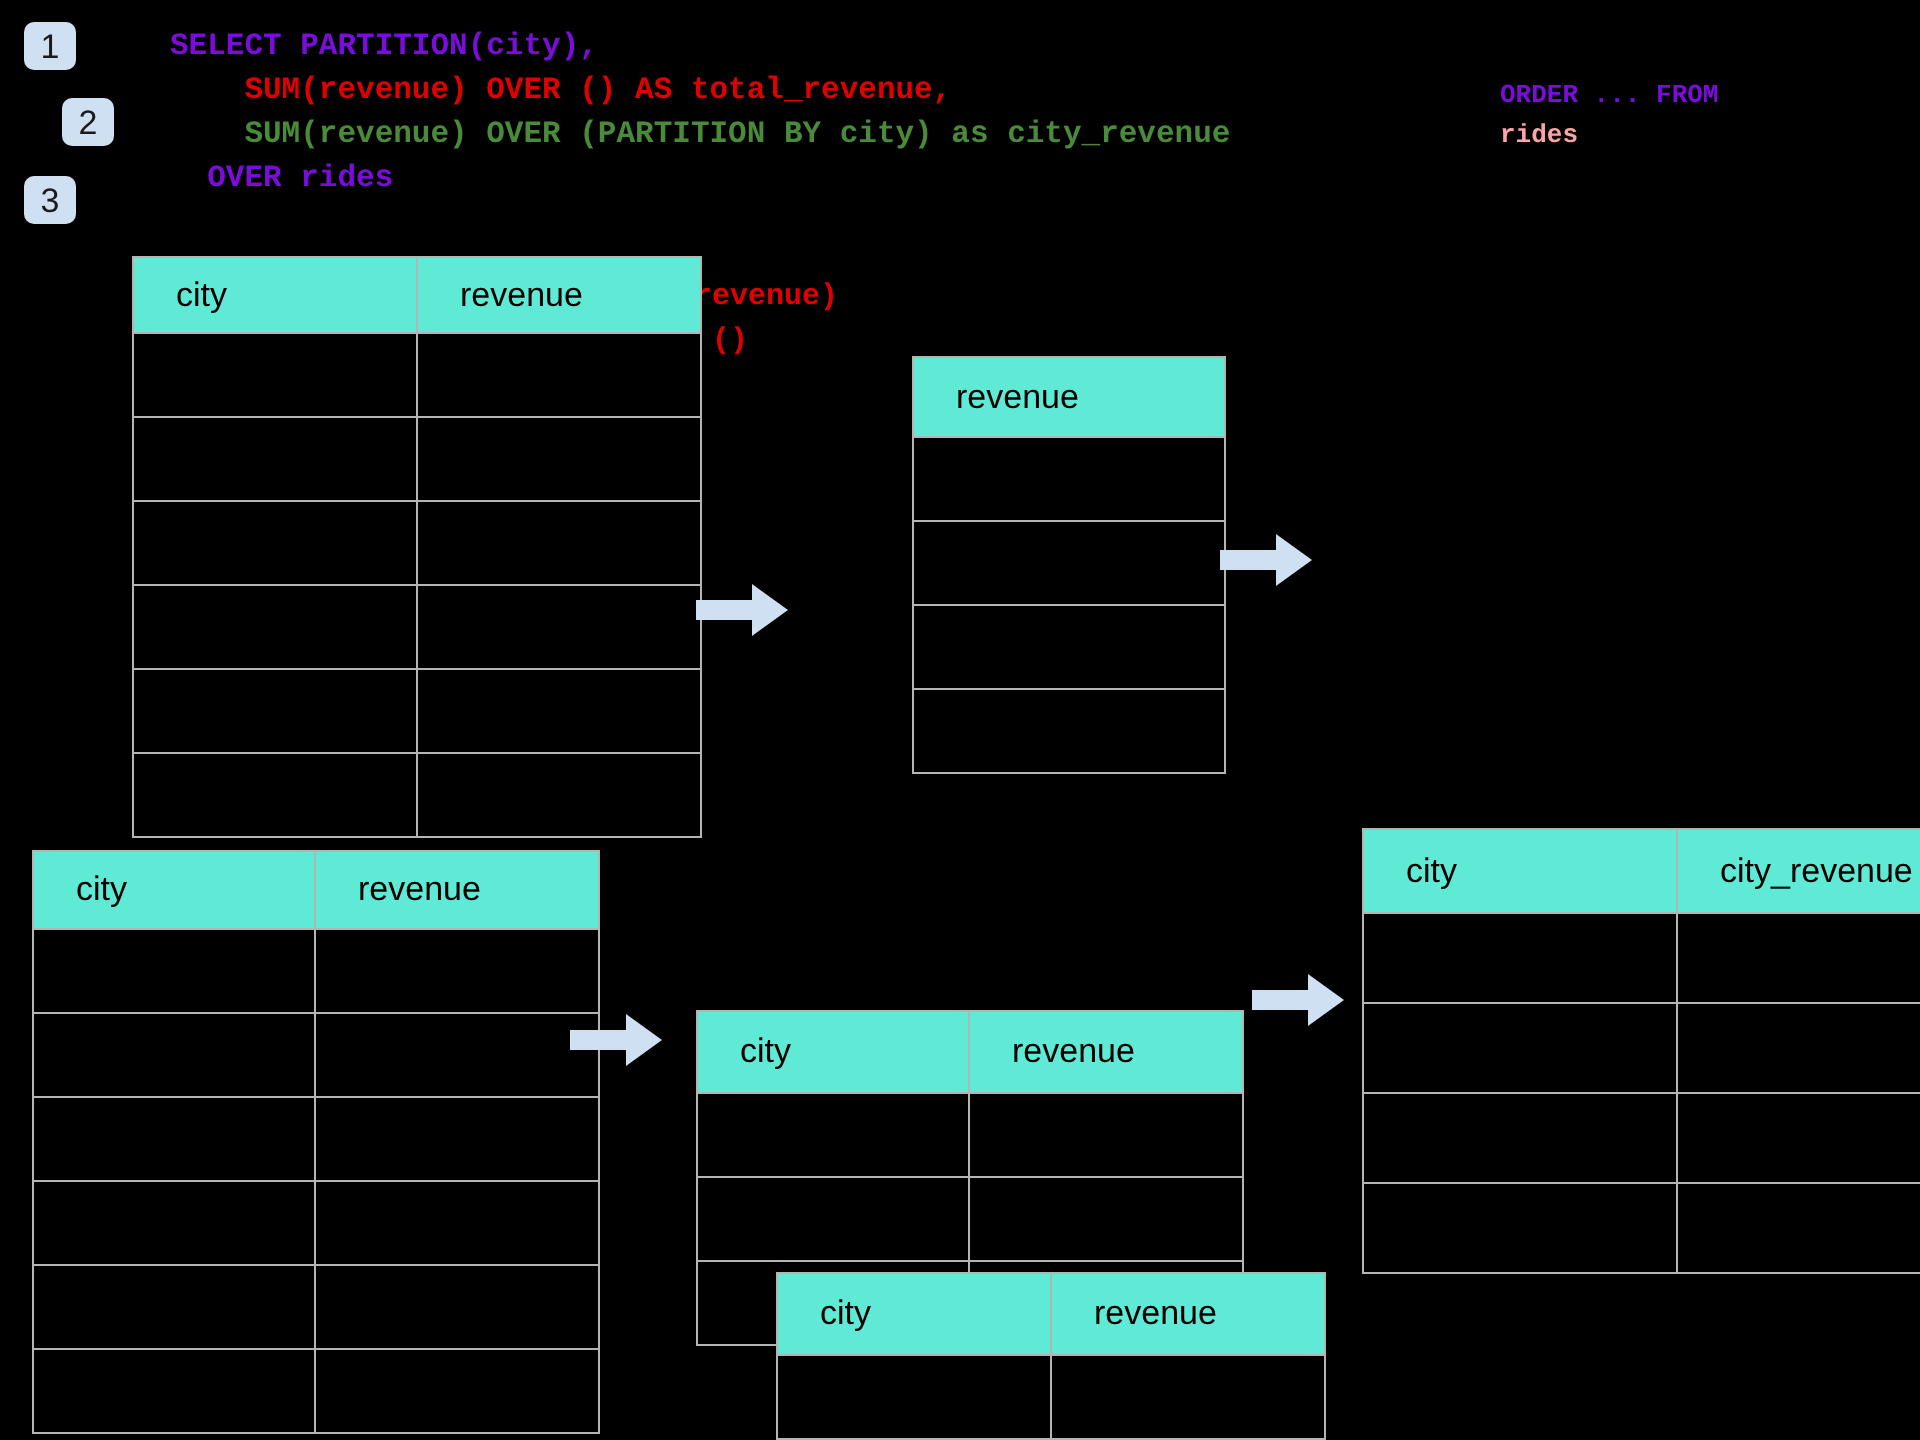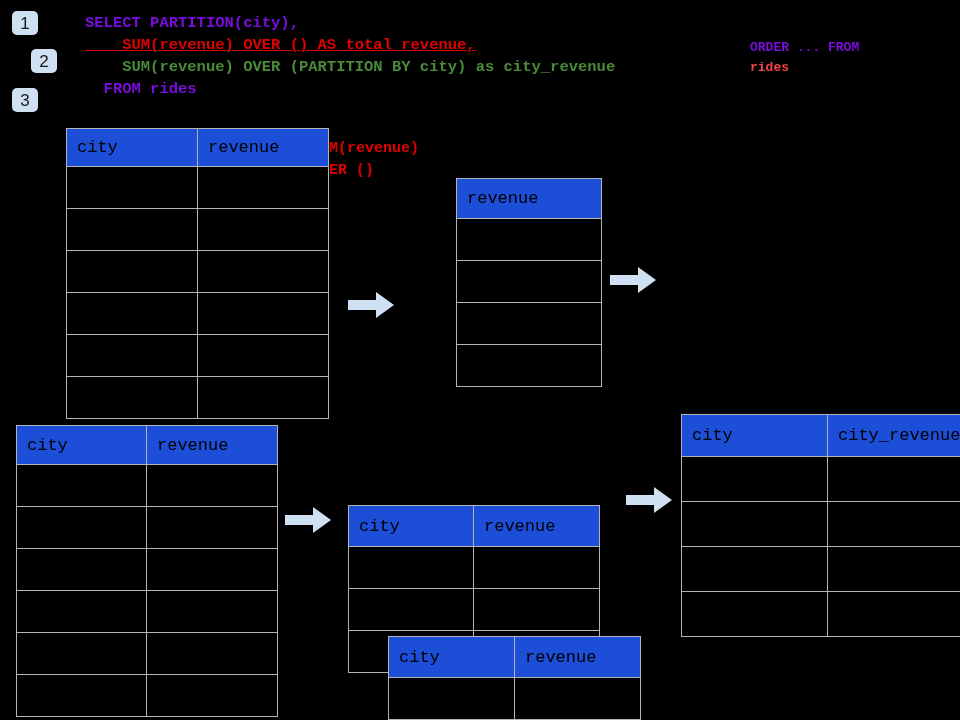--- a/index.html
+++ b/index.html
@@ -58,27 +58,27 @@
     table-layout: fixed;
     background: #000000;
   }
   .tbl td {
     border: 1px solid #b4b4b4;
     padding: 0;
     background: #000000;
   }
   .tbl th {
     border: 1px solid #b4b4b4;
-    background: #1d4ed8;
+    background: #5eead4;
     color: #000000;
-    font-family: Liberation Mono, monospace;
+    font-family: Liberation Sans, sans-serif;
     font-weight: normal;
     font-size: 17px;
     text-align: left;
-    padding: 0 0 0 10px;
+    padding: 0 0 0 21px;
   }
 
   
   .arrow {
     position: absolute;
   }
 </style>
 </head>
 <body>
 
@@ -88,26 +88,26 @@
     <span>1</span>
   </div>
   <div class="badge" style="left:31px; top:49px;">
     <span>2</span>
   </div>
   <div class="badge" style="left:12px; top:88px;">
     <span>3</span>
   </div>
 
   <div class="code" style="left:85px; top:13px; color:#7a0ddb;">SELECT PARTITION(city),</div>
-  <div class="code" style="left:85px; top:35px; color:#e00000;text-decoration:underline;">    SUM(revenue) OVER () AS total_revenue,</div>
+  <div class="code" style="left:85px; top:35px; color:#e00000;">    SUM(revenue) OVER () AS total_revenue,</div>
   <div class="code" style="left:85px; top:57px; color:#4a8b3a;">    SUM(revenue) OVER (PARTITION BY city) as city_revenue</div>
-  <div class="code" style="left:85px; top:79px; color:#7a0ddb;">  FROM rides</div>
+  <div class="code" style="left:85px; top:79px; color:#7a0ddb;">  OVER rides</div>
 
   <div class="code small" style="left:750px; top:38px; color:#7a0ddb;">ORDER ... FROM</div>
-  <div class="code small" style="left:750px; top:58px; color:#ef4444;text-align:center;">rides</div>
+  <div class="code small" style="left:750px; top:58px; color:#fca5a5;text-align:center;">rides</div>
 
   <div class="code annot" style="left:311px; top:138px; color:#e00000;">SUM(revenue)
 OVER ()</div>
 
 
   <table class="tbl" style="left:66px; top:128px; width:240px;">
     <tbody>
         <tr>
       <th style="width:120px; height:37px;">city</th>
       <th style="width:120px; height:37px;">revenue</th>

